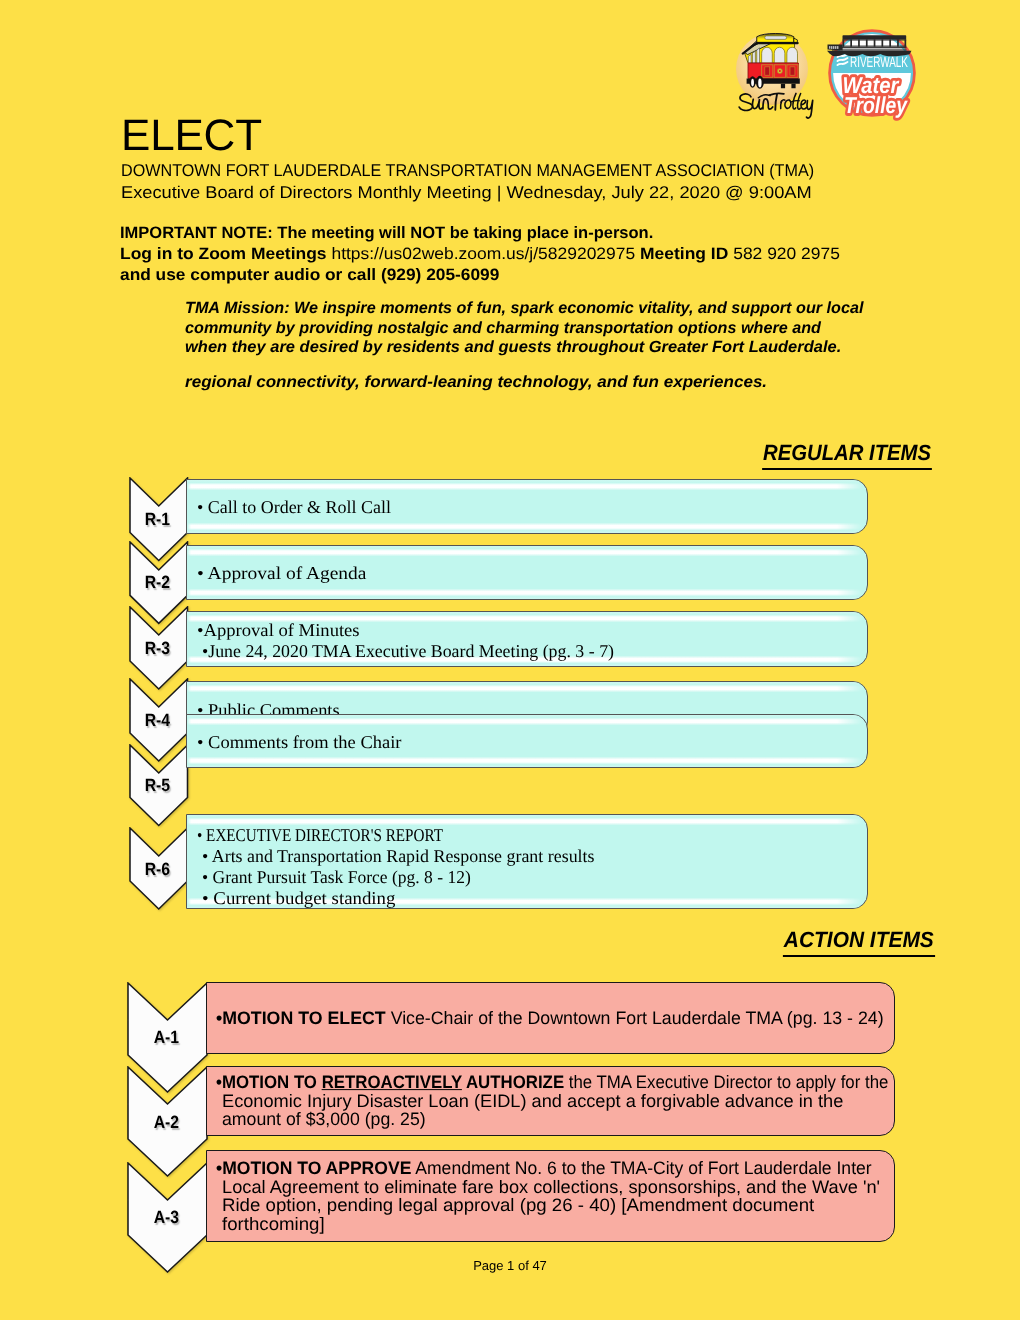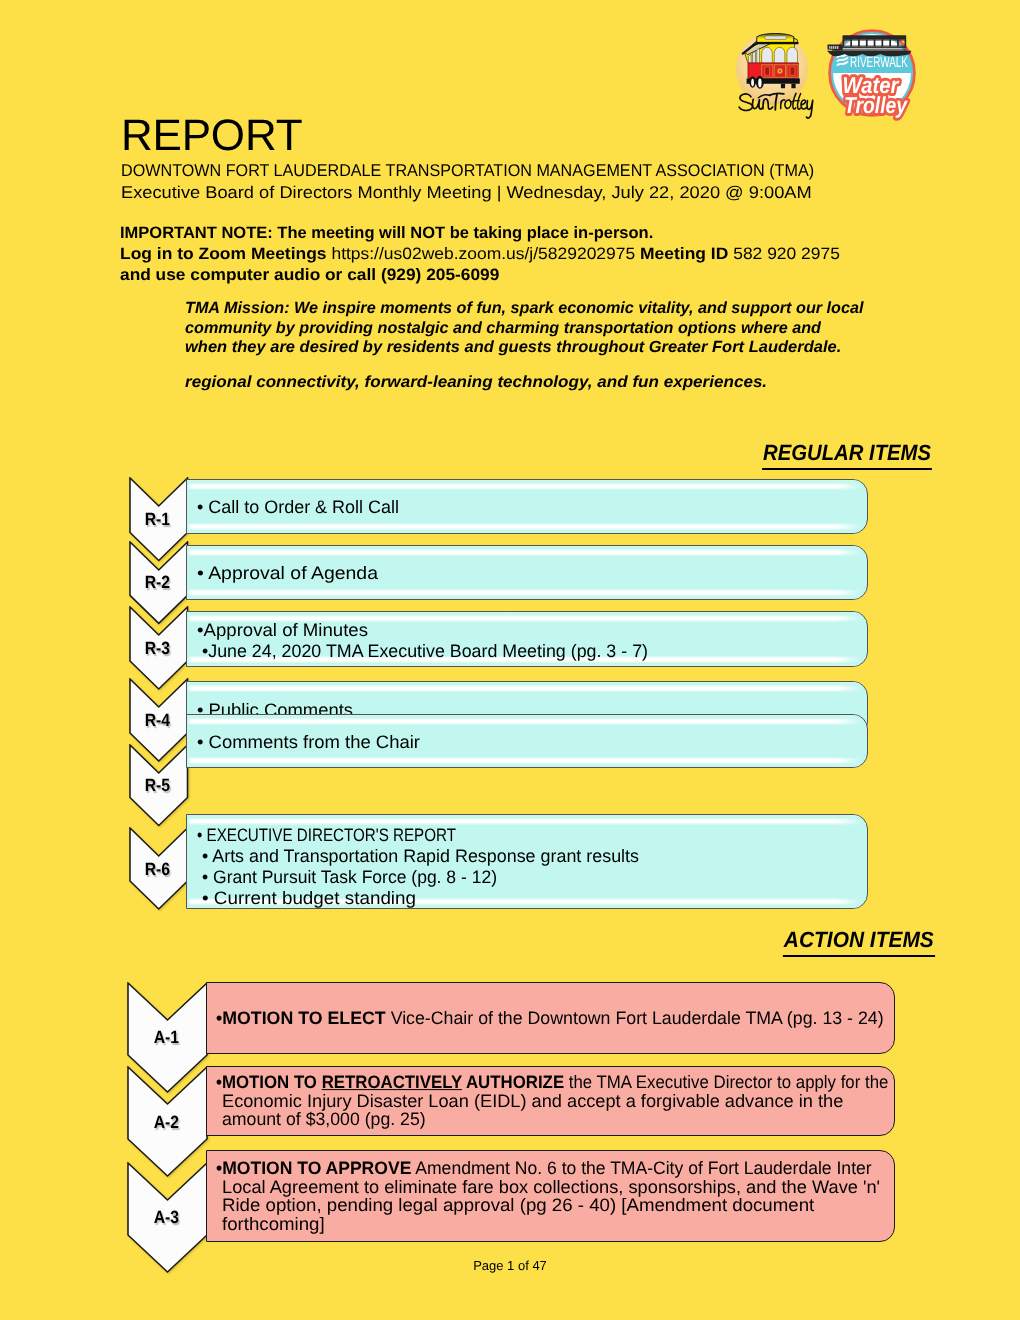--- a/index.html
+++ b/index.html
@@ -32,21 +32,21 @@
   
   .sect-h{width:939px;left:0;text-align:right;font-size:22px;font-weight:bold;
           font-style:italic;line-height:24px;}
   .sect-h span{display:inline-block;border-bottom:2.2px solid #000;padding:0 1px 3px 1px;}
   #sect-regular span{transform:scaleX(.9226);}
   #sect-action span{transform:scaleX(.9512);}
   #sect-action{padding-left:36px;box-sizing:border-box;}
   .box{position:absolute;box-sizing:border-box;border:1.7px solid #4a4a4a;
        border-radius:0 15px 15px 0;}
   .box .txt{position:absolute;left:12px;right:2px;top:50%;font-size:18px;line-height:21.5px;white-space:nowrap;}
-  .box.reg{background:#c1f7ee;border-color:#555;overflow:hidden;border-radius:0 15px 15px 0;}
+  .box.reg{background:#c1f7ee;border-color:#555;overflow:hidden;border-radius:0 15px 15px 0;font-family:Liberation Serif, serif;}
   .box.reg .bev{position:absolute;left:0;top:0;bottom:0;right:4px;pointer-events:none;
       background:
         linear-gradient(to bottom, rgba(255,255,255,0) 2.5px, rgba(255,255,255,.98) 5px,
           rgba(255,255,255,.98) 7.5px, rgba(255,255,255,0) 10.5px,
           rgba(255,255,255,0) calc(100% - 10.5px), rgba(255,255,255,.98) calc(100% - 7.5px),
           rgba(255,255,255,.98) calc(100% - 5px), rgba(255,255,255,0) calc(100% - 2.5px));
       -webkit-mask-image:linear-gradient(to right, rgba(0,0,0,0) 0px, #000 4px, #000 calc(100% - 26px), rgba(0,0,0,0) 100%);
       mask-image:linear-gradient(to right, rgba(0,0,0,0) 0px, #000 4px, #000 calc(100% - 26px), rgba(0,0,0,0) 100%);}
   .box.reg .gls{position:absolute;left:0;right:0;top:0;bottom:0;pointer-events:none;
       background:linear-gradient(to bottom, rgba(206,248,241,1) 0px, rgba(206,248,241,0) 3.5px,
@@ -198,21 +198,21 @@
   </g>
 
   <g font-family="'Liberation Sans',sans-serif" font-weight="bold" font-style="italic" paint-order="stroke" stroke="#ef5b45" fill="#fff" stroke-linejoin="round">
     <text x="22.5" y="72" font-size="23" stroke-width="5.8" textLength="56" lengthAdjust="spacingAndGlyphs">Water</text>
     <text x="24" y="92" font-size="23" stroke-width="5.8" textLength="63" lengthAdjust="spacingAndGlyphs">Trolley</text>
   </g>
 </g>
 </svg>
   </div>
 
-  <div class="abs" id="title">REPORT</div>
+  <div class="abs" id="title">ELECT</div>
 
   <div class="abs" id="subtitle">
     <div class="l1">DOWNTOWN FORT LAUDERDALE TRANSPORTATION MANAGEMENT ASSOCIATION (TMA)</div>
     <div class="l2">Executive Board of Directors Monthly Meeting | Wednesday, July 22, 2020 @ 9:00AM</div>
   </div>
 
   <div class="abs" id="note">
     <div class="n1">IMPORTANT NOTE: The meeting will NOT be taking place in-person.</div>
     <div class="n2"><span>Log in to Zoom Meetings </span><span class="reg">https://us02web.zoom.us/j/5829202975</span><span> Meeting ID</span><span class="reg"> 582 920 2975</span></div>
     <div class="n3">and use computer audio or call (929) 205-6099</div>

